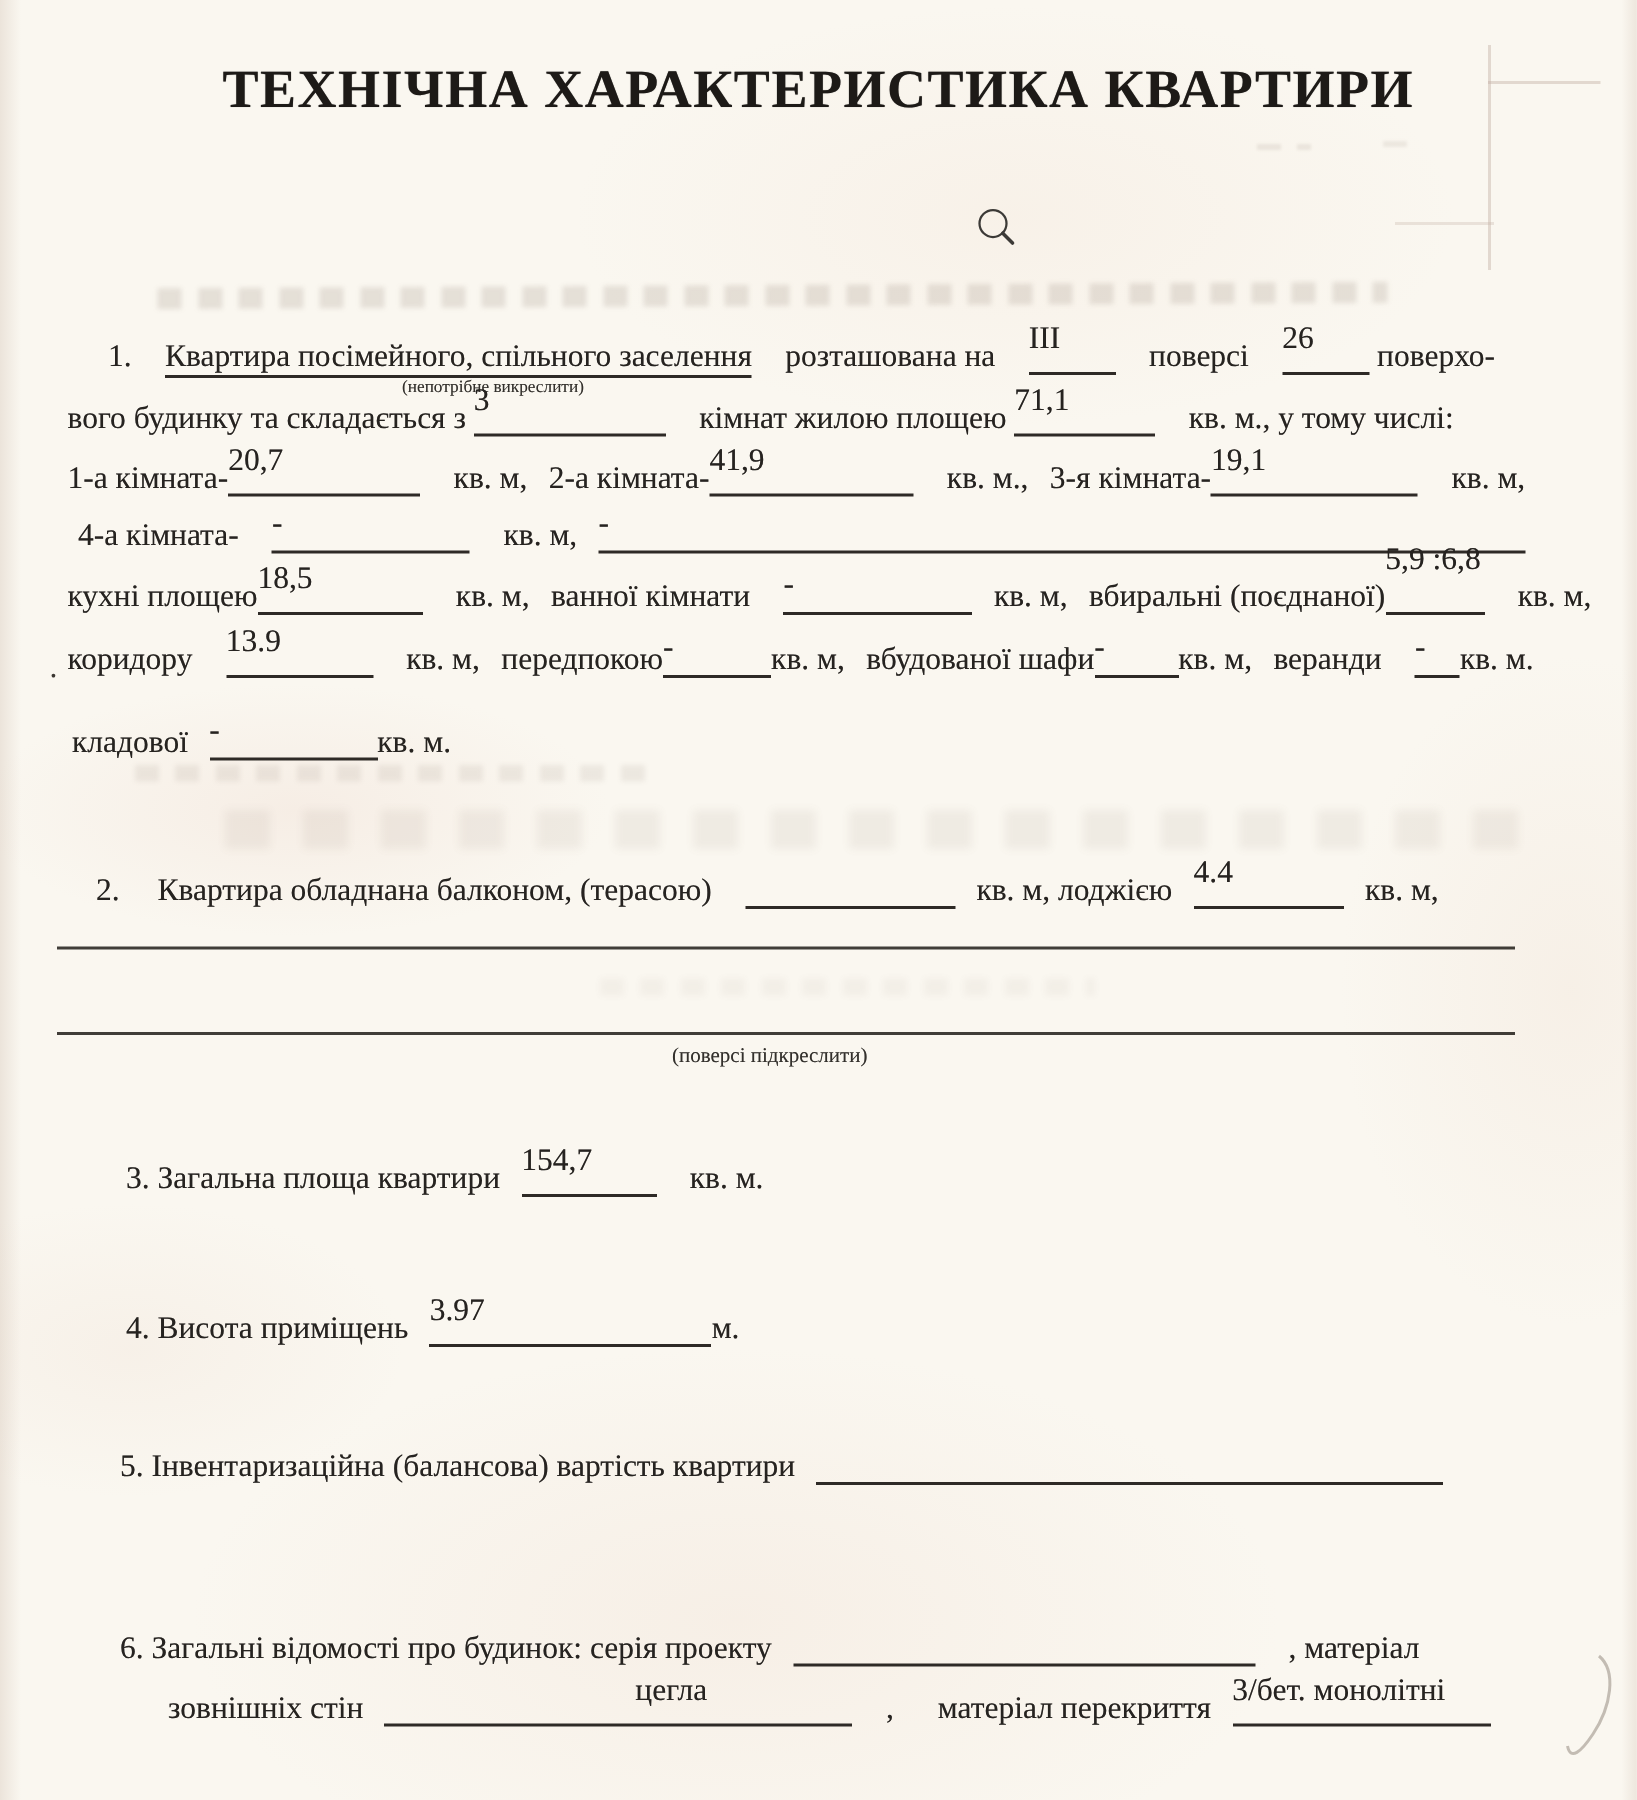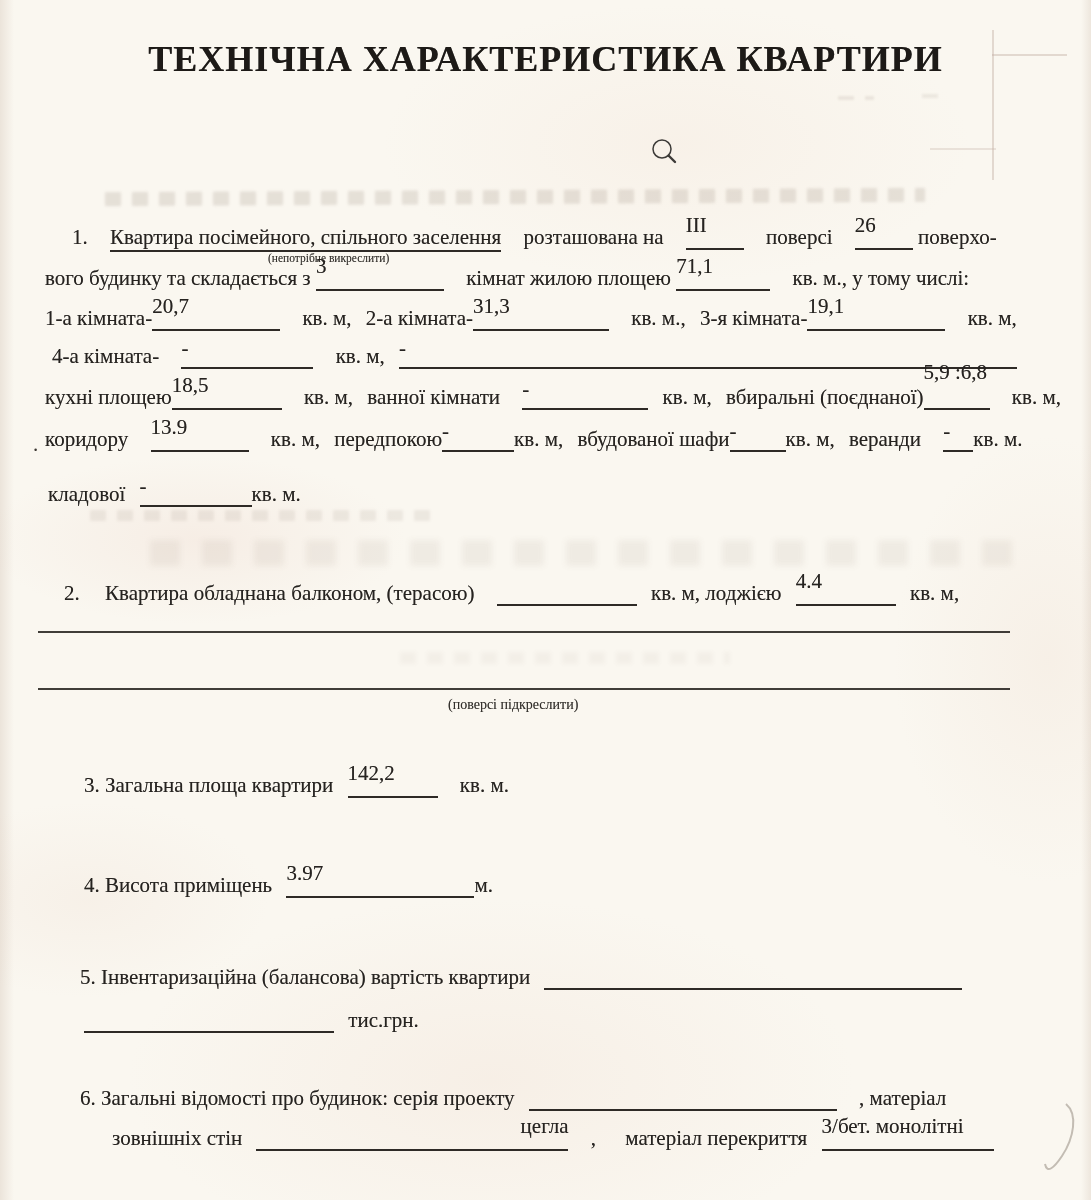--- a/index.html
+++ b/index.html
@@ -40,21 +40,21 @@
     display:inline-block;position:relative;
     height:26px;vertical-align:-6px;
     border-bottom:2px solid #2e2a26;
   }
   .blank .val{
     position:absolute;left:0;right:0;bottom:5px;
     white-space:nowrap;font-size:21px;
   }
   .blank.raise .val{bottom:9px;}
   .blank.hi .val{bottom:22px;}
-  .blank.leftal .val{text-align:right;padding-left:70px;margin-top:36px;}
+  .blank.leftal .val{text-align:center;padding-left:70px;margin-top:36px;}
   .mL{margin-left:9px;}
   .mS{margin-left:17px;}
   .hr{position:absolute;height:2px;background:#2b2824;opacity:.9;}
   .artifact{position:absolute;pointer-events:none;}
   .bleed{
     position:absolute;pointer-events:none;
     background:repeating-linear-gradient(90deg, rgba(122,105,90,.30) 0 16px, rgba(122,105,90,0) 16px 27px);
   }
   .bleed.coarse{background:repeating-linear-gradient(90deg, rgba(130,112,96,.22) 0 30px, rgba(130,112,96,0) 30px 52px);}
   .edge-left{position:absolute;left:0;top:0;width:14px;height:1200px;background:linear-gradient(90deg, rgba(208,192,178,.35), rgba(208,192,178,0));}
@@ -104,21 +104,21 @@
     <span>вого будинку та складається з</span>
     <span class="blank raise" style="width:128px;"><span class="val">3</span></span>
     <span class="mS">кімнат жилою площею</span>
     <span class="blank raise" style="width:94px;"><span class="val">71,1</span></span>
     <span class="mS">кв. м., у тому числі:</span>
   </div>
 
   <div class="line" style="left:45px;top:303px;">
     <span>1-а кімната-</span><span class="blank raise" style="width:128px;"><span class="val">20,7</span></span>
     <span class="mS">кв. м,</span>
-    <span class="mL">2-а кімната-</span><span class="blank raise" style="width:136px;"><span class="val">31,3</span></span>
+    <span class="mL">2-а кімната-</span><span class="blank raise" style="width:136px;"><span class="val">41,9</span></span>
     <span class="mS">кв. м.,</span>
     <span class="mL">3-я кімната-</span><span class="blank raise" style="width:138px;"><span class="val">19,1</span></span>
     <span class="mS">кв. м,</span>
   </div>
 
   <div class="line" style="left:52px;top:341px;">
     <span>4-а кімната-</span>
     <span class="blank mS" style="width:132px;"><span class="val">-</span></span>
     <span class="mS">кв. м,</span>
     <span class="blank mL" style="width:618px;"><span class="val">-</span></span>
@@ -158,36 +158,32 @@
     <span class="blank raise mL" style="width:100px;"><span class="val">4.4</span></span>
     <span class="mL">кв. м,</span>
   </div>
 
   <div class="hr" style="left:38px;top:631px;width:972px;"></div>
   <div class="hr" style="left:38px;top:688px;width:972px;"></div>
   <div class="note note2" style="left:448px;top:697px;">(поверсі підкреслити)</div>
 
   <div class="line" style="left:84px;top:770px;">
     <span>3. Загальна площа квартири</span>
-    <span class="blank raise mL" style="width:90px;"><span class="val">142,2</span></span>
+    <span class="blank raise mL" style="width:90px;"><span class="val">154,7</span></span>
     <span class="mS">кв. м.</span>
   </div>
 
   <div class="line" style="left:84px;top:870px;">
     <span>4. Висота приміщень</span>
     <span class="blank raise mL" style="width:188px;"><span class="val">3.97</span></span><span>м.</span>
   </div>
 
   <div class="line" style="left:80px;top:962px;">
     <span>5. Інвентаризаційна (балансова) вартість квартири</span>
     <span class="blank mL" style="width:418px;"><span class="val"></span></span>
-  </div>
-  <div class="line" style="left:84px;top:1005px;">
-    <span class="blank" style="width:250px;"><span class="val"></span></span>
-    <span class="mL">тис.грн.</span>
   </div>
 
   <div class="line" style="left:80px;top:1083px;">
     <span>6. Загальні відомості про будинок: серія проекту</span>
     <span class="blank mL" style="width:308px;"><span class="val"></span></span>
     <span class="mS">, матеріал</span>
   </div>
   <div class="line" style="left:112px;top:1123px;">
     <span>зовнішніх стін</span>
     <span class="blank raise leftal mL" style="width:312px;"><span class="val">цегла</span></span>

